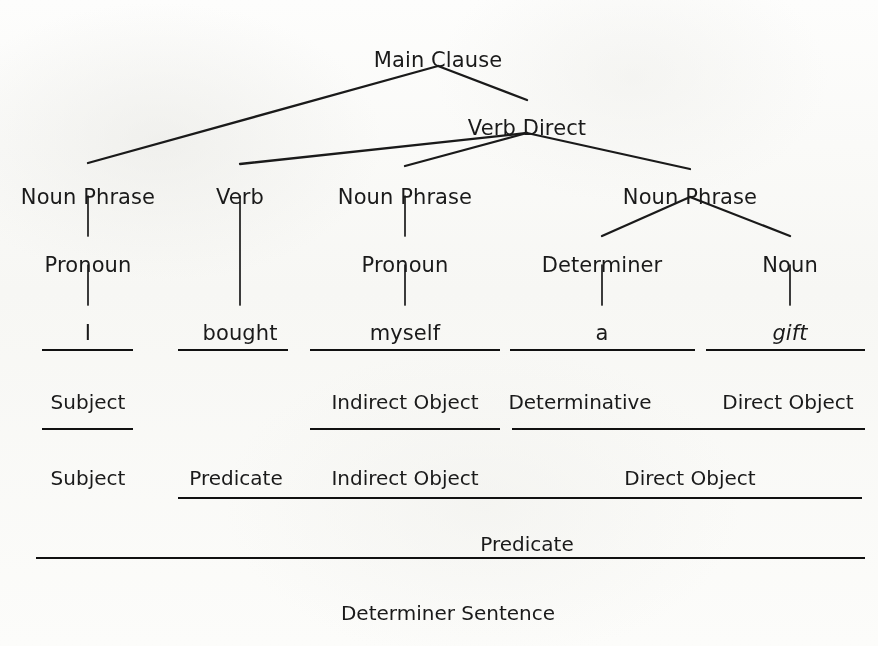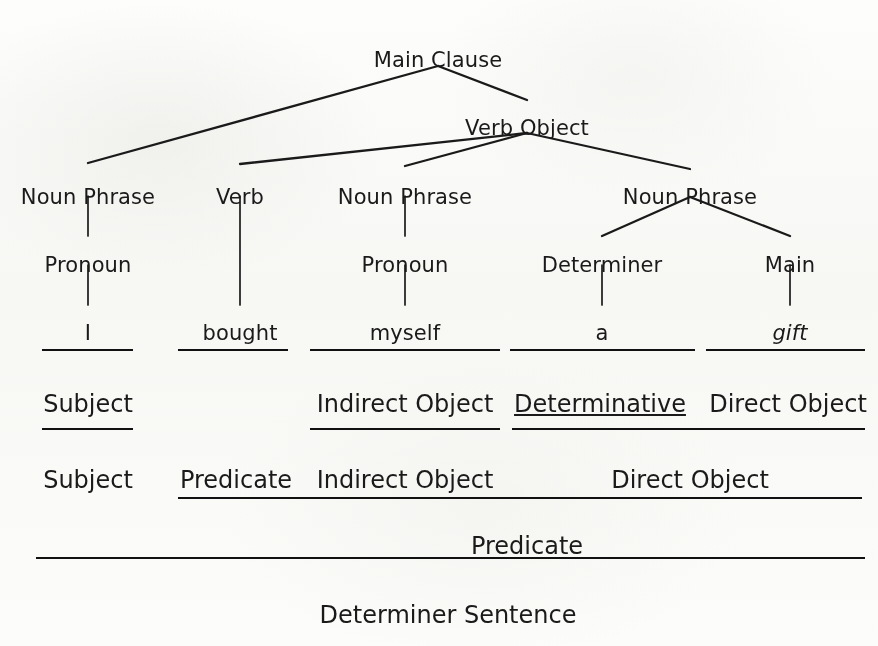--- a/index.html
+++ b/index.html
@@ -46,21 +46,21 @@
     letter-spacing: 0.1px;
   }
   .node-label.lex {
     font-size: 21px;
   }
   .band-label {
     position: absolute;
     transform: translateX(-50%);
     white-space: nowrap;
     color: #1a1a1a;
-    font-size: 24px;
+    font-size: 20px;
     line-height: 1;
   }
   .rule {
     position: absolute;
     height: 2px;
     background: #111111;
   }
 </style>
 </head>
 <body>
@@ -81,47 +81,47 @@
       <line x1="690" y1="197" x2="790" y2="236" stroke="#1a1a1a" stroke-width="2.3" stroke-linecap="round"></line>
       <line x1="240" y1="196" x2="240" y2="305" stroke="#1a1a1a" stroke-width="1.7" stroke-linecap="round"></line>
       <line x1="88" y1="265" x2="88" y2="305" stroke="#1a1a1a" stroke-width="1.7" stroke-linecap="round"></line>
       <line x1="405" y1="265" x2="405" y2="305" stroke="#1a1a1a" stroke-width="1.7" stroke-linecap="round"></line>
       <line x1="602" y1="265" x2="602" y2="305" stroke="#1a1a1a" stroke-width="1.7" stroke-linecap="round"></line>
       <line x1="790" y1="265" x2="790" y2="305" stroke="#1a1a1a" stroke-width="1.7" stroke-linecap="round"></line>
     </svg>
 
   <div id="node-layer">
       <div class="node-label" style="left: 438px; top: 50px;">Main Clause</div>
-      <div class="node-label" style="left: 527px; top: 118px;">Verb Object</div>
+      <div class="node-label" style="left: 527px; top: 118px;">Verb Direct</div>
       <div class="node-label" style="left: 88px; top: 187px;">Noun Phrase</div>
       <div class="node-label" style="left: 240px; top: 187px; text-align: center;">Verb</div>
       <div class="node-label" style="left: 405px; top: 187px;">Noun Phrase</div>
       <div class="node-label" style="left: 690px; top: 187px;">Noun Phrase</div>
       <div class="node-label" style="left: 88px; top: 255px;">Pronoun</div>
       <div class="node-label" style="left: 405px; top: 255px;">Pronoun</div>
       <div class="node-label" style="left: 602px; top: 255px; text-align: right;">Determiner</div>
-      <div class="node-label" style="left: 790px; top: 255px;">Main</div>
+      <div class="node-label" style="left: 790px; top: 255px;">Noun</div>
     </div>
 
   <div id="word-layer">
       <div class="node-label lex" style="left: 88px; top: 323px;">I</div>
       <div class="node-label lex" style="left: 240px; top: 323px;">bought</div>
       <div class="node-label lex" style="left: 405px; top: 323px;">myself</div>
       <div class="node-label lex" style="left: 602px; top: 323px;">a</div>
       <div class="node-label lex" style="left: 790px; top: 323px; font-style: italic;">gift</div>
     </div>
 
   <div id="band-layer">
       <div class="rule" style="left: 42px; top: 349px; width: 91px;"></div>
       <div class="band-label" style="left: 88px; top: 392px;">Subject</div>
       <div class="rule" style="left: 178px; top: 349px; width: 110px;"></div>
       <div class="rule" style="left: 310px; top: 349px; width: 190px;"></div>
       <div class="band-label" style="left: 405px; top: 392px;">Indirect Object</div>
       <div class="rule" style="left: 510px; top: 349px; width: 185px;"></div>
-      <div class="band-label" style="left: 600px; top: 392px; text-decoration: underline;">Determinative</div>
+      <div class="band-label" style="left: 580px; top: 392px;">Determinative</div>
       <div class="rule" style="left: 706px; top: 349px; width: 159px;"></div>
       <div class="band-label" style="left: 788px; top: 392px;">Direct Object</div>
       <div class="rule" style="left: 42px; top: 428px; width: 91px;"></div>
       <div class="band-label" style="left: 88px; top: 468px;">Subject</div>
       <div class="band-label" style="left: 236px; top: 468px;">Predicate</div>
       <div class="rule" style="left: 310px; top: 428px; width: 190px;"></div>
       <div class="band-label" style="left: 405px; top: 468px;">Indirect Object</div>
       <div class="rule" style="left: 512px; top: 428px; width: 353px;"></div>
       <div class="band-label" style="left: 690px; top: 468px;">Direct Object</div>
       <div class="rule" style="left: 178px; top: 497px; width: 684px;"></div>

